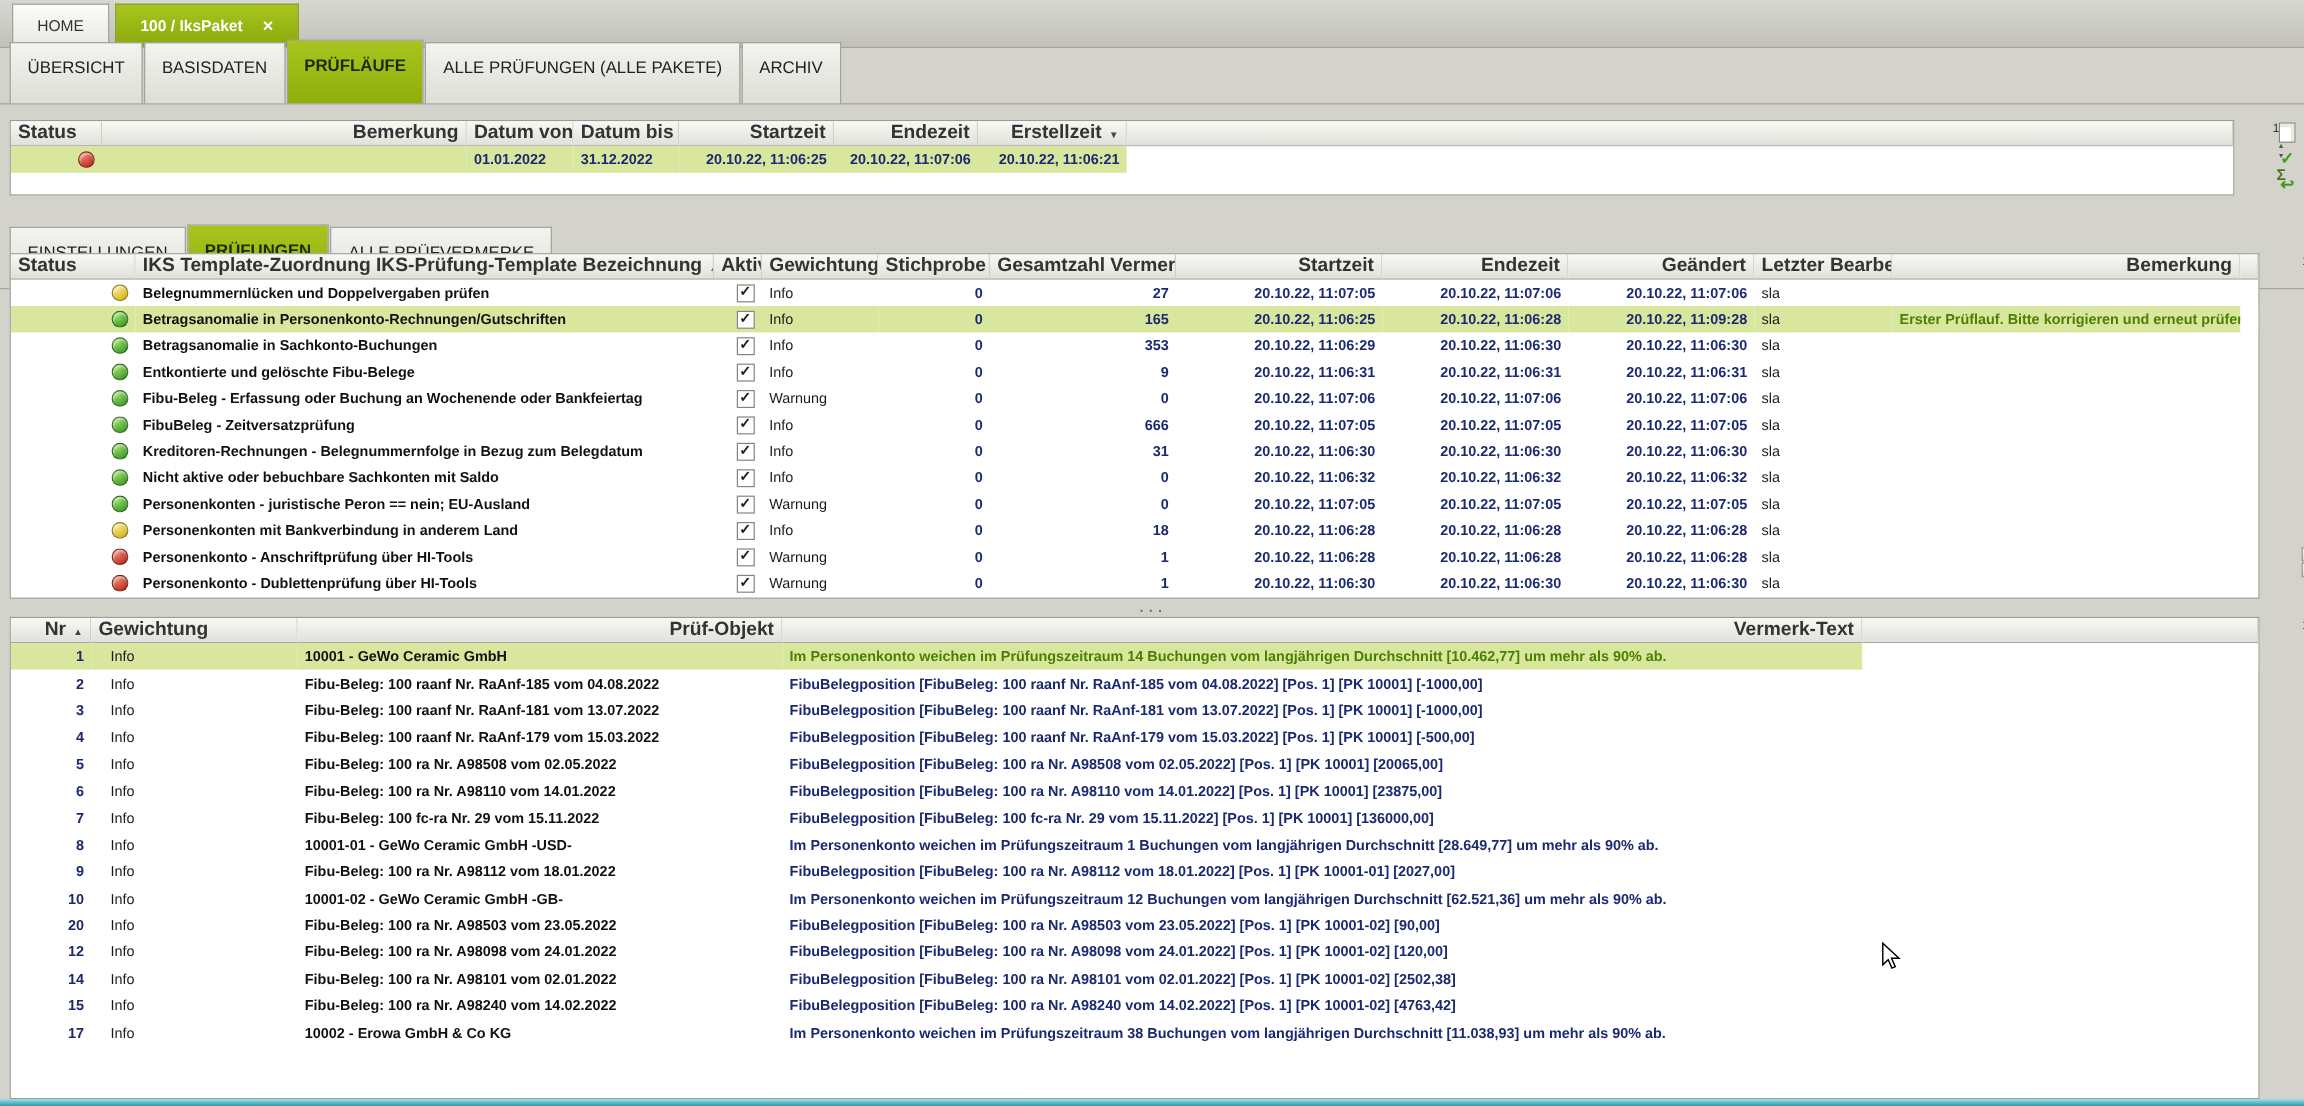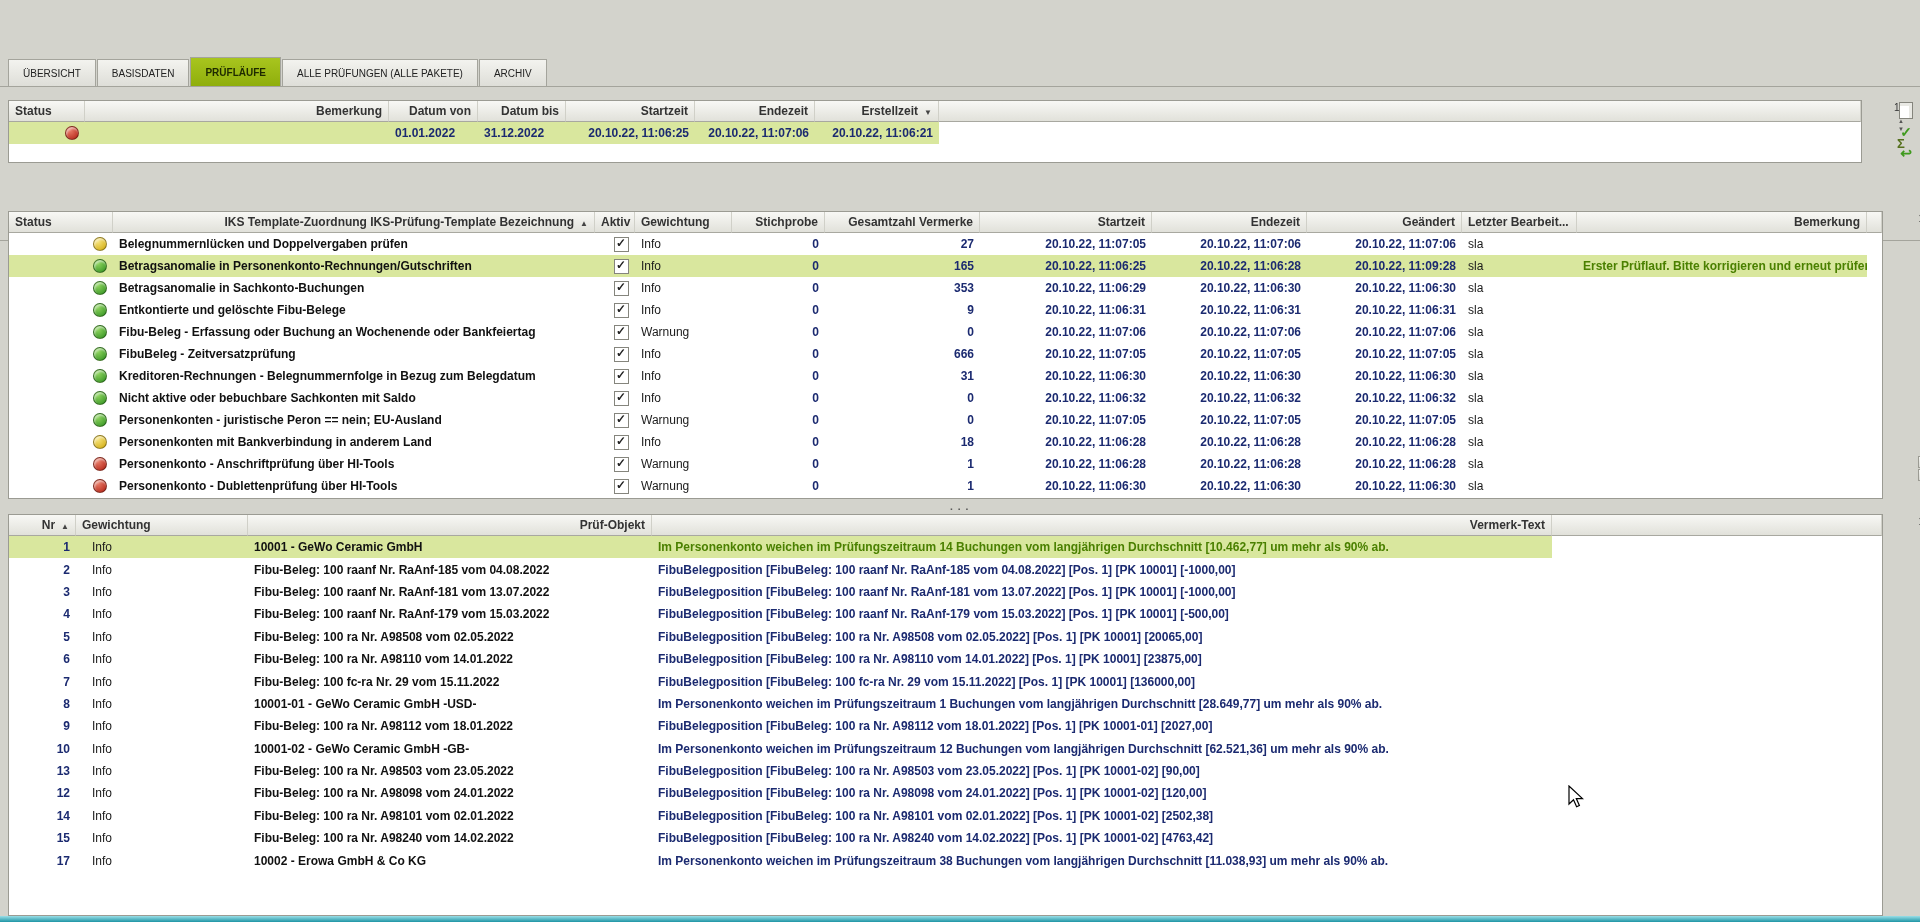--- a/index.html
+++ b/index.html
@@ -16,30 +16,30 @@
       font-size:13px;color:#333;cursor:default;}
   .win-tab.active{background:linear-gradient(#a8c51e,#8aa90a);color:#fff;font-weight:bold;border-color:#7d9a06;}
   .close-x{margin-left:16px;font-weight:bold;font-size:12px;}
   .close-x::after{content:"✕";}
 
   
   .tabstrip{position:absolute;left:0;width:100%;display:flex;align-items:flex-end;
       padding-left:8px;border-bottom:1px solid #a4a49c;box-sizing:border-box;}
   .nav-tabs{top:56px;height:31px;}
   .sub-tabs{top:166px;height:28px;margin-top:47px;}
-  .tab{height:26px;display:flex;align-items:center;padding:0 14px;margin-right:1px;
+  .tab{height:26px;display:flex;padding:12px 14px;margin-right:1px;
       background:linear-gradient(#f3f3ef,#dedeD8);border:1px solid #a4a49c;border-bottom:none;
-      font-size:10px;color:#222;white-space:nowrap;cursor:default;}
+      font-size:14px;color:#222;white-space:nowrap;cursor:default;}
   .tab.active{height:28px;background:linear-gradient(#a8c51e,#8fae0c);font-weight:bold;color:#1e2a00;}
 
   
   .grid{position:absolute;background:#fff;border:1px solid #9b9b93;overflow:hidden;box-sizing:border-box;}
   .grid table{border-collapse:separate;border-spacing:0;table-layout:fixed;width:100%;}
   th{background:linear-gradient(#f8f8f5,#e1e1da);border-right:1px solid #d0d0c8;border-bottom:1px solid #a8a8a0;
-     height:21px;padding:0 6px;font-weight:bold;font-size:12px;color:#333;text-align:left;
+     height:21px;padding:0 6px;font-weight:bold;font-size:16px;color:#333;text-align:left;
      white-space:nowrap;overflow:hidden;box-sizing:border-box;}
   td{height:22px;padding:0 6px;white-space:nowrap;overflow:hidden;font-size:12px;box-sizing:border-box;}
   .remarks-grid td{height:22.4px;}
   .ta-c{text-align:right;}
   .ta-r{text-align:right;}
   .ta-l{text-align:left;}
   .val{font-weight:bold;color:#1b2a70;}
   .name,.objekt{font-weight:bold;color:#111;}
   .vermerk{font-weight:bold;color:#1b2a70;}
   .gew{padding-left:16px;}
@@ -94,20 +94,29 @@
   .checks-grid{left:8px;top:211px;width:1875px;height:288px;}
   .checks-gutter{left:1885px;top:211px;width:33px;height:288px;}
   .remarks-grid{left:8px;top:514px;width:1875px;height:402px;}
   .remarks-gutter{left:1885px;top:514px;width:33px;height:402px;}
 </style>
 </head>
 <body>
 
 <div class="app">
 
+  <div class="win-tabbar">
+    <div class="win-tab">
+      <span>HOME</span>
+    </div>
+    <div class="win-tab active">
+      <span>100 / IksPaket</span>
+      <span class="close-x"></span>
+    </div>
+  </div>
 
   <div class="tabstrip nav-tabs">
 
   <div class="tab">
       <span>ÜBERSICHT</span>
     </div>
       <div class="tab">
       <span>BASISDATEN</span>
     </div>
       <div class="tab active">
@@ -487,21 +496,21 @@
           <td class="c-fill"></td>
         </tr>
           <tr>
           <td class="val ta-r">10</td>
           <td class="gew">Info</td>
           <td><span class="objekt">10001-02 - GeWo Ceramic GmbH -GB-</span></td>
           <td><span class="vermerk">Im Personenkonto weichen im Prüfungszeitraum 12 Buchungen vom langjährigen Durchschnitt [62.521,36] um mehr als 90% ab.</span></td>
           <td class="c-fill"></td>
         </tr>
           <tr>
-          <td class="val ta-r">13</td>
+          <td class="val ta-r">20</td>
           <td class="gew">Info</td>
           <td><span class="objekt">Fibu-Beleg: 100 ra Nr. A98503 vom 23.05.2022</span></td>
           <td><span class="vermerk">FibuBelegposition [FibuBeleg: 100 ra  Nr. A98503 vom 23.05.2022] [Pos. 1] [PK 10001-02] [90,00]</span></td>
           <td class="c-fill"></td>
         </tr>
           <tr>
           <td class="val ta-r">12</td>
           <td class="gew">Info</td>
           <td><span class="objekt">Fibu-Beleg: 100 ra Nr. A98098 vom 24.01.2022</span></td>
           <td><span class="vermerk">FibuBelegposition [FibuBeleg: 100 ra  Nr. A98098 vom 24.01.2022] [Pos. 1] [PK 10001-02] [120,00]</span></td>

